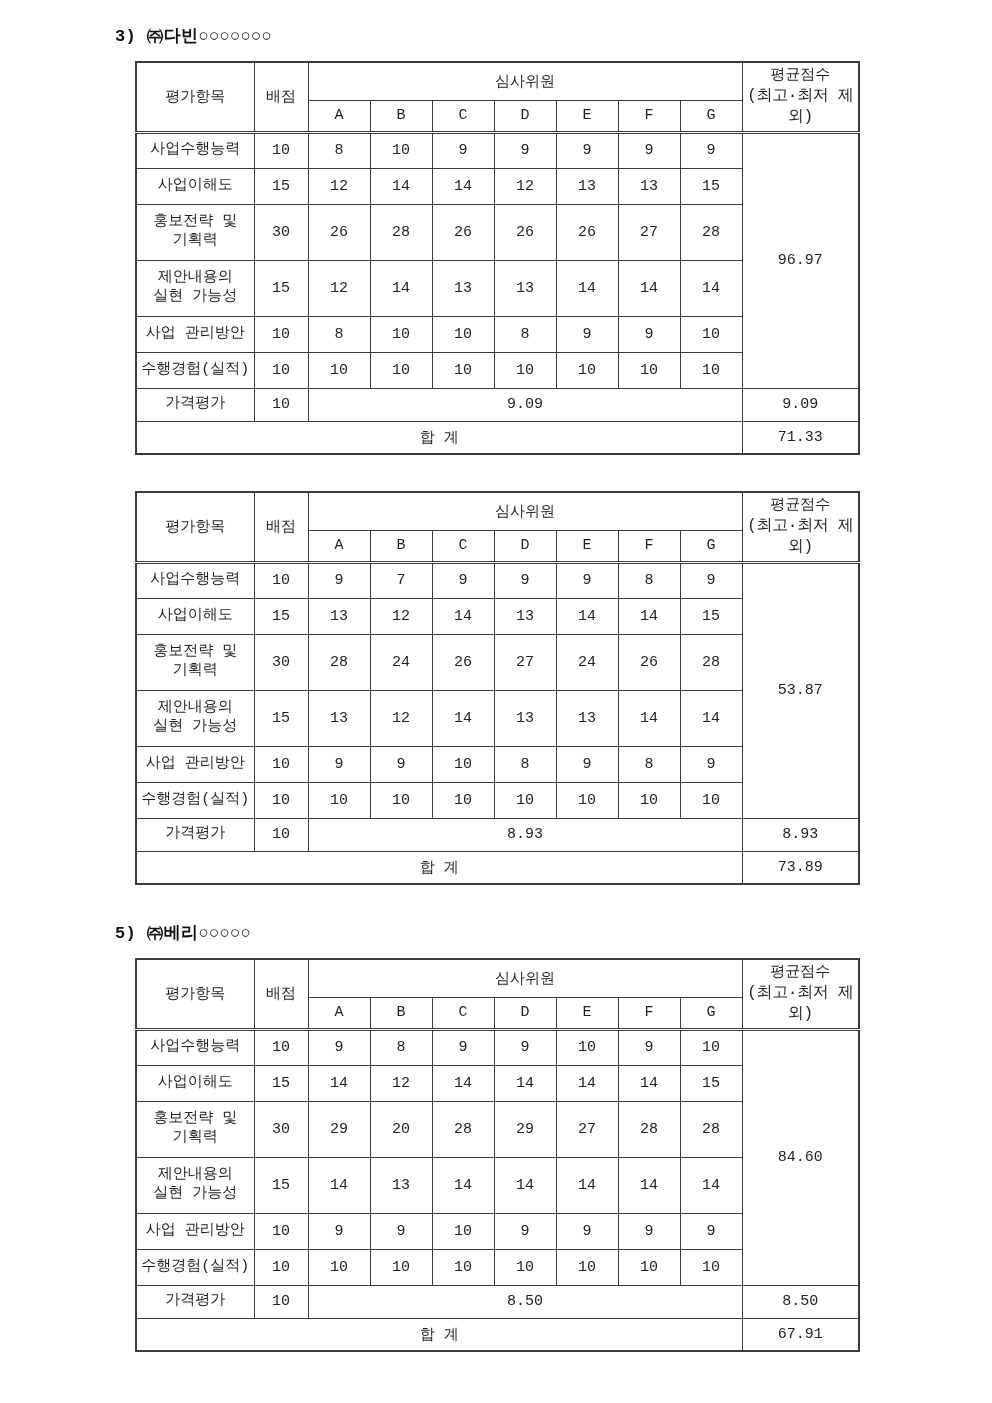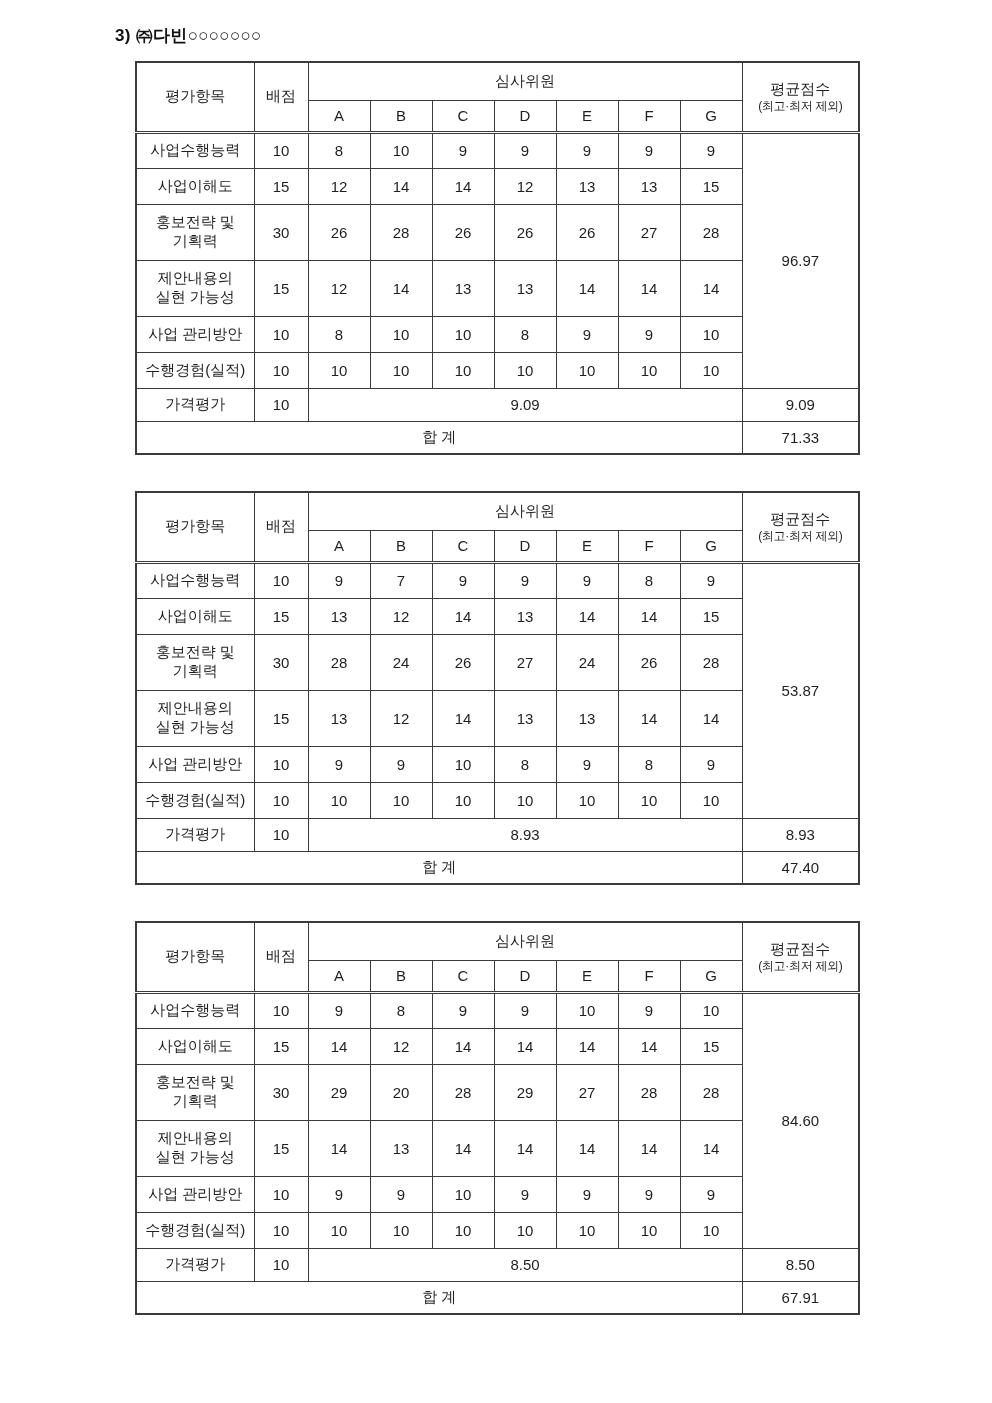--- a/index.html
+++ b/index.html
@@ -9,20 +9,21 @@
   }
   body {
     width: 992px;
     height: 1403px;
     overflow: hidden;
     font-family: "Liberation Sans", "DejaVu Sans", sans-serif;
     color: #1f1f1f;
   }
   .page {
     padding: 24px 0 0 115px;
+    font-family: Liberation Mono, monospace;
   }
   .section-heading {
     font-size: 17px;
     font-weight: 700;
     color: #111111;
     margin: 0 0 14px 0;
     letter-spacing: 0.3px;
   }
   table.eval-table {
     border-collapse: collapse;
@@ -49,21 +50,21 @@
   .col-j    { width: 62px;  }
   .col-avg  { width: 117px; }
   tr.h1 { height: 38px; }
   tr.h2 { height: 32px; }
   .eval-table tbody tr { height: 36px; }
   .eval-table tbody tr.tall { height: 56px; }
   .eval-table tbody tr[data-name="price-row"],
   .eval-table tbody tr[data-name="total-row"] { height: 33px; }
   .label-cell { white-space: pre-line; line-height: 1.25; margin-left: 40px; }
   .avg-head div { line-height: 1.3; }
-  .avg-sub { font-size: 12px; letter-spacing: -0.3px; }
+  .avg-sub { font-size: 16px; letter-spacing: -0.3px; }
 </style>
 </head>
 <body>
 
 <div class="page" data-name="document-page">
 
   <section class="block" data-name="company-section-davin">
     <div class="section-heading" data-name="section-heading">3) ㈜다빈○○○○○○○</div>
     <table class="eval-table" data-name="evaluation-table">
       <colgroup>
@@ -287,27 +288,28 @@
             <td data-name="judge-score">10</td>
           </tr>
           <tr data-name="price-row">
             <td data-name="price-label" class="label-cell">가격평가</td>
             <td data-name="price-points">10</td>
             <td data-name="price-score" colspan="7">8.93</td>
             <td data-name="price-average">8.93</td>
           </tr>
           <tr data-name="total-row">
             <td data-name="total-label" colspan="9">합 계</td>
-            <td data-name="total-score">47.40</td>
+            <td data-name="total-score">73.89</td>
           </tr>
         </tbody>
     </table>
   </section>
 
   <section class="block" data-name="company-section-berry">
+    <div class="section-heading" data-name="section-heading">5) ㈜베리○○○○○</div>
     <table class="eval-table" data-name="evaluation-table">
       <colgroup>
         <col class="col-item">
           <col class="col-pts">
         <col class="col-j">
           <col class="col-j">
           <col class="col-j">
           <col class="col-j">
           <col class="col-j">
           <col class="col-j">

